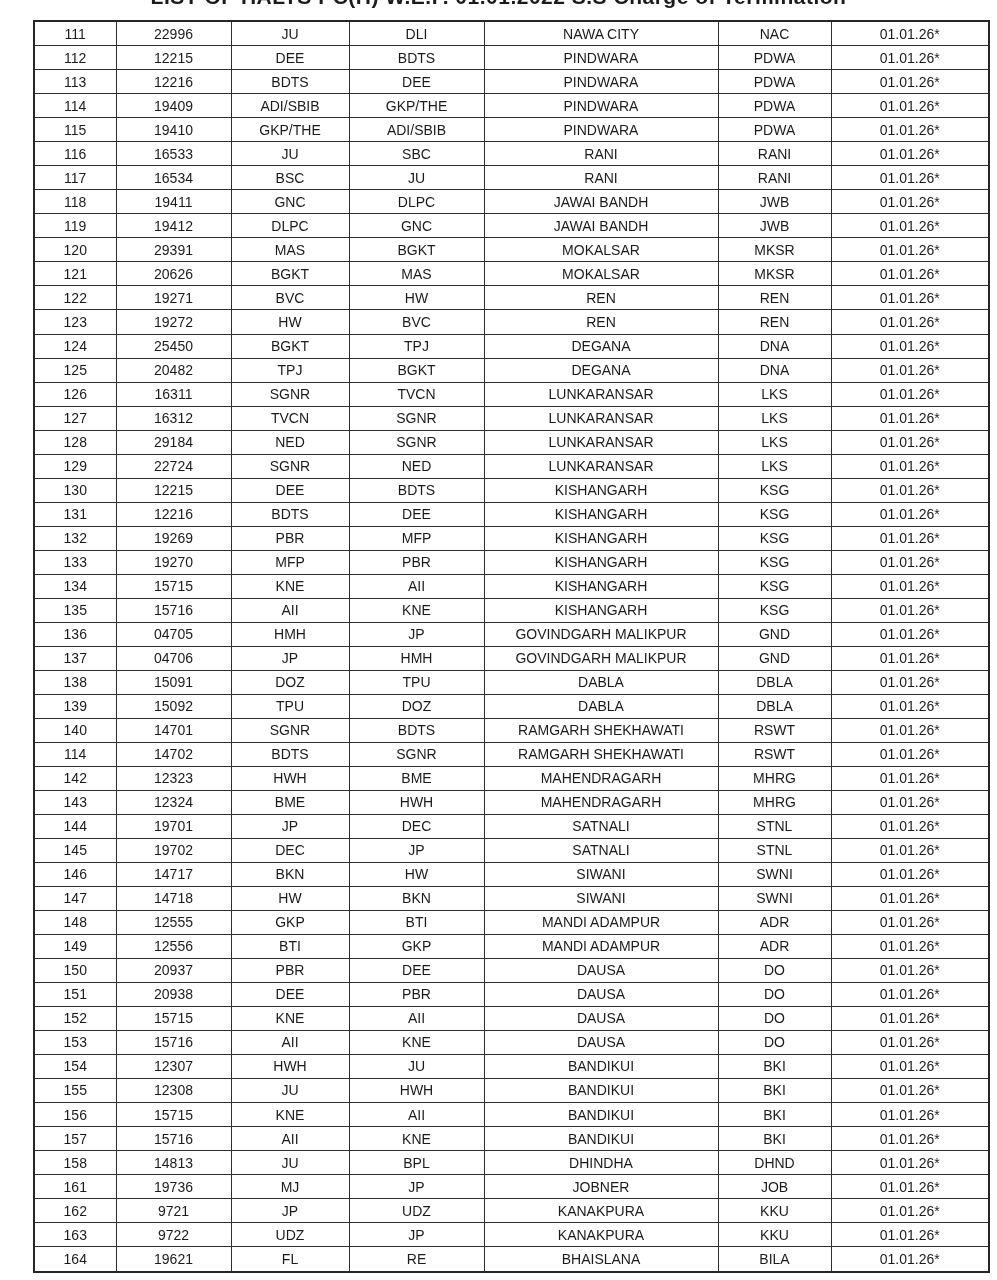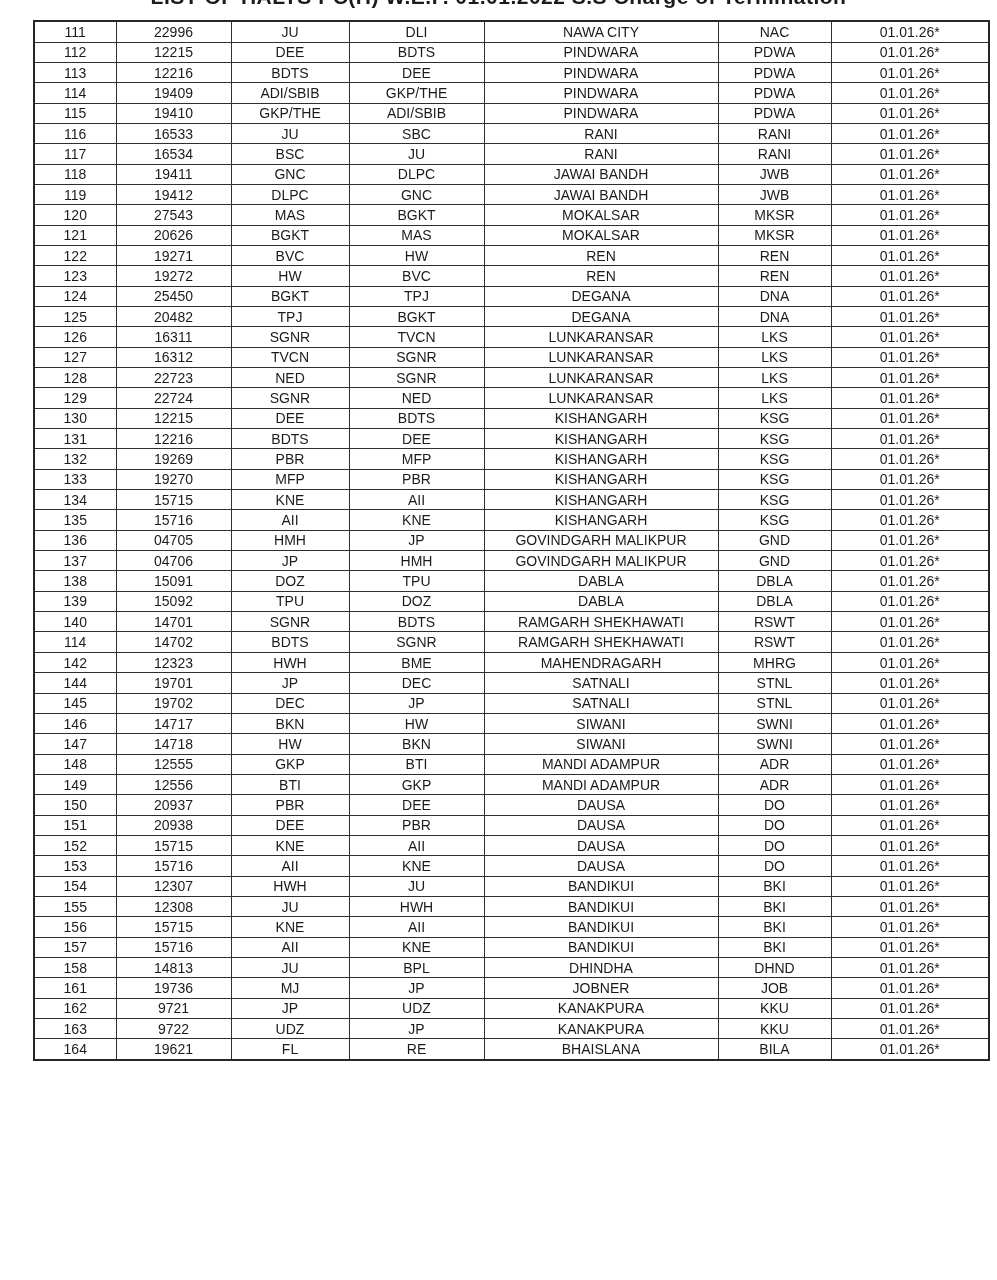--- a/index.html
+++ b/index.html
@@ -14,21 +14,21 @@
     overflow:hidden;text-align:center;
   }
   .clipped-title span{
     display:inline-block;
     font-weight:bold;font-size:21px;line-height:28px;letter-spacing:.5px;
     color:#1b1b1b;white-space:nowrap;
     transform:translateY(-17px);
   }
   table.rail-table{
     position:absolute;left:33px;top:20px;
-    width:955px;height:1041px;
+    width:955px;height:1253px;
     border-collapse:collapse;table-layout:fixed;
     border:2px solid #262626;
   }
   table.rail-table td{
     border:1px solid #2e2e2e;
     padding:0 2px;
     text-align:center;vertical-align:middle;
     font-size:14px;line-height:1;color:#1b1b1b;
     white-space:nowrap;overflow:hidden;
   }
@@ -127,21 +127,21 @@
         <td>119</td>
         <td>19412</td>
         <td>DLPC</td>
         <td>GNC</td>
         <td>JAWAI BANDH</td>
         <td>JWB</td>
         <td>01.01.26*</td>
       </tr>
       <tr>
         <td>120</td>
-        <td>27543</td>
+        <td>29391</td>
         <td>MAS</td>
         <td>BGKT</td>
         <td>MOKALSAR</td>
         <td>MKSR</td>
         <td>01.01.26*</td>
       </tr>
       <tr>
         <td>121</td>
         <td>20626</td>
         <td>BGKT</td>
@@ -199,21 +199,21 @@
         <td>127</td>
         <td>16312</td>
         <td>TVCN</td>
         <td>SGNR</td>
         <td>LUNKARANSAR</td>
         <td>LKS</td>
         <td>01.01.26*</td>
       </tr>
       <tr>
         <td>128</td>
-        <td>22723</td>
+        <td>29184</td>
         <td>NED</td>
         <td>SGNR</td>
         <td>LUNKARANSAR</td>
         <td>LKS</td>
         <td>01.01.26*</td>
       </tr>
       <tr>
         <td>129</td>
         <td>22724</td>
         <td>SGNR</td>
@@ -333,20 +333,29 @@
       <tr>
         <td>142</td>
         <td>12323</td>
         <td>HWH</td>
         <td>BME</td>
         <td>MAHENDRAGARH</td>
         <td>MHRG</td>
         <td>01.01.26*</td>
       </tr>
       <tr>
+        <td>143</td>
+        <td>12324</td>
+        <td>BME</td>
+        <td>HWH</td>
+        <td>MAHENDRAGARH</td>
+        <td>MHRG</td>
+        <td>01.01.26*</td>
+      </tr>
+      <tr>
         <td>144</td>
         <td>19701</td>
         <td>JP</td>
         <td>DEC</td>
         <td>SATNALI</td>
         <td>STNL</td>
         <td>01.01.26*</td>
       </tr>
       <tr>
         <td>145</td>

